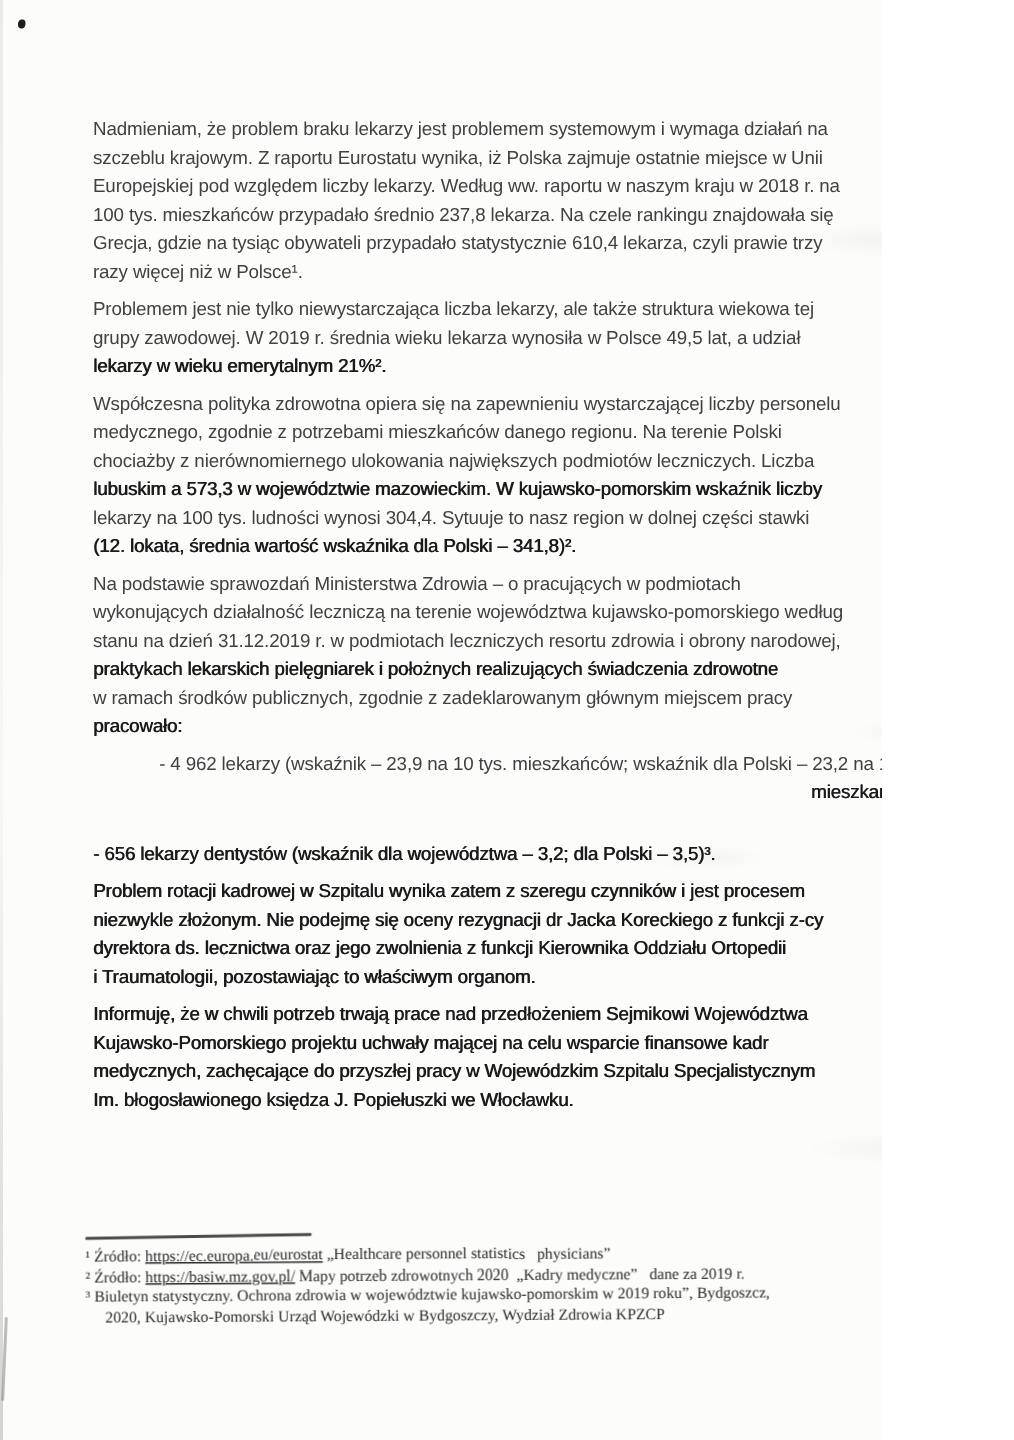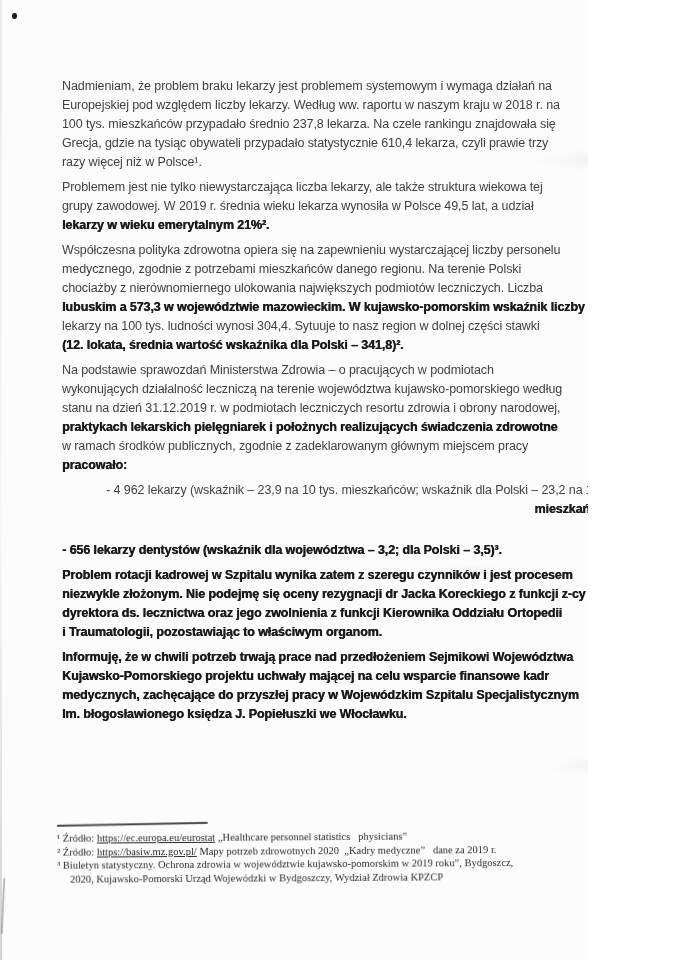--- a/index.html
+++ b/index.html
@@ -17,21 +17,21 @@
   .edge-left{position:absolute;left:0;top:0;width:2px;height:960px;
     background:linear-gradient(to bottom,rgba(0,0,0,0.07),rgba(0,0,0,0.02) 55%,rgba(0,0,0,0.16));}
   .dot{position:absolute;left:12px;top:13px;width:5px;height:6px;background:#1d1d1d;border-radius:50% 40% 50% 45%;}
   .corner-scratch{position:absolute;left:2px;top:878px;width:2px;height:56px;background:rgba(110,110,110,0.45);transform:rotate(2.5deg);border-radius:2px;}
   
   .content{position:absolute;left:62px;top:77px;width:560px;
     color:#414141;font-size:12.5px;line-height:19px;letter-spacing:-0.1px;filter:blur(0.2px);}
   .para{margin:0 0 6px 0;}
   .para.gap-lg{margin-bottom:22px;text-align:right;}
   .ln{white-space:nowrap;}
-  .ln.b{color:#1b1b1b;text-shadow:0.45px 0 0 currentColor;font-weight:bold;}
+  .ln.b{color:#1b1b1b;text-shadow:0.45px 0 0 currentColor;}
   
   .footnotes{position:absolute;left:57px;top:822px;width:580px;
     font-family:"Liberation Serif",serif;font-size:10.5px;line-height:13.5px;
     color:#2a2a2a;transform:rotate(-0.35deg);filter:blur(0.15px);}
   .fn-sep{width:151px;height:2px;background:#4a4a4a;margin:0 0 6px 0;transform:rotate(-0.7deg);border-radius:1px;}
   .fn{white-space:nowrap;}
   .fn .u{text-decoration:underline;}
   .fn.indent{margin-left:13px;}
 </style>
 </head>
@@ -40,20 +40,21 @@
 <div class="page">
 
   <div class="edge-left"></div>
   <div class="dot"></div>
   <div class="corner-scratch"></div>
 
   <div class="content">
 
     <div class="para">
       <div class="ln">Nadmieniam, że problem braku lekarzy jest problemem systemowym i wymaga działań na</div>
+      <div class="ln">szczeblu krajowym. Z raportu Eurostatu wynika, iż Polska zajmuje ostatnie miejsce w Unii</div>
       <div class="ln">Europejskiej pod względem liczby lekarzy. Według ww. raportu w naszym kraju w 2018 r. na</div>
       <div class="ln">100 tys. mieszkańców przypadało średnio 237,8 lekarza. Na czele rankingu znajdowała się</div>
       <div class="ln">Grecja, gdzie na tysiąc obywateli przypadało statystycznie 610,4 lekarza, czyli prawie trzy</div>
       <div class="ln">razy więcej niż w Polsce¹.</div>
     </div>
 
     <div class="para">
       <div class="ln">Problemem jest nie tylko niewystarczająca liczba lekarzy, ale także struktura wiekowa tej</div>
       <div class="ln">grupy zawodowej. W 2019 r. średnia wieku lekarza wynosiła w Polsce 49,5 lat, a udział</div>
       <div class="ln b">lekarzy w wieku emerytalnym 21%².</div>

